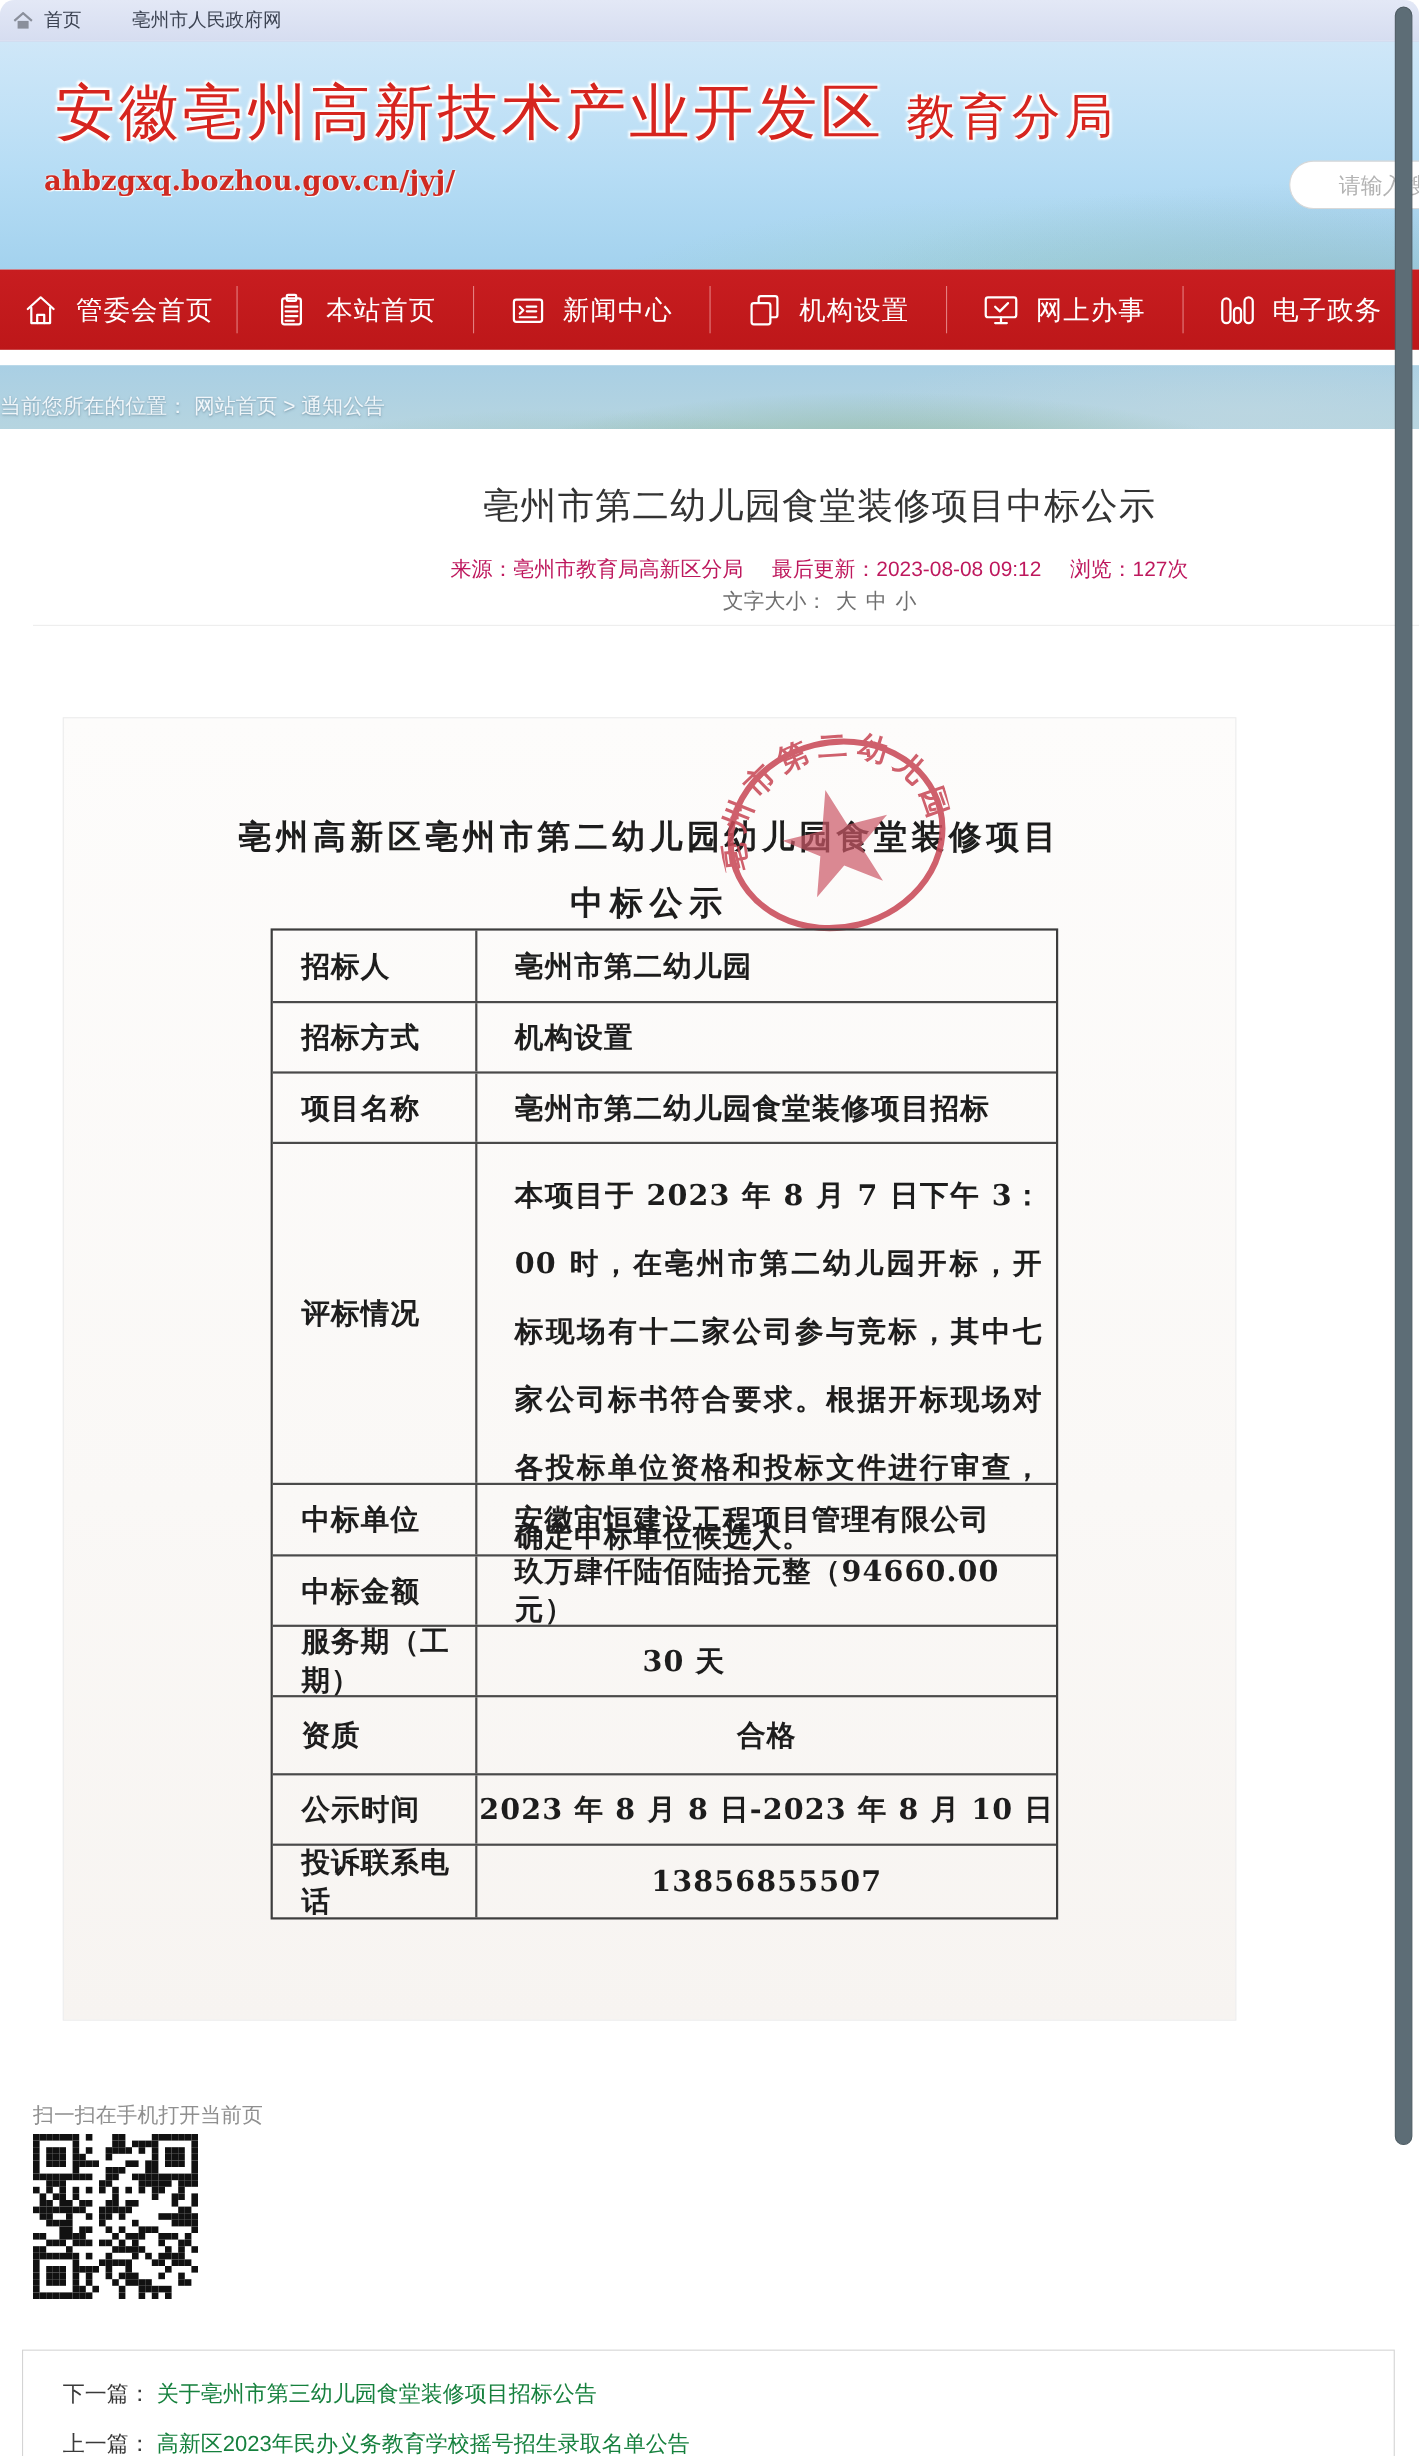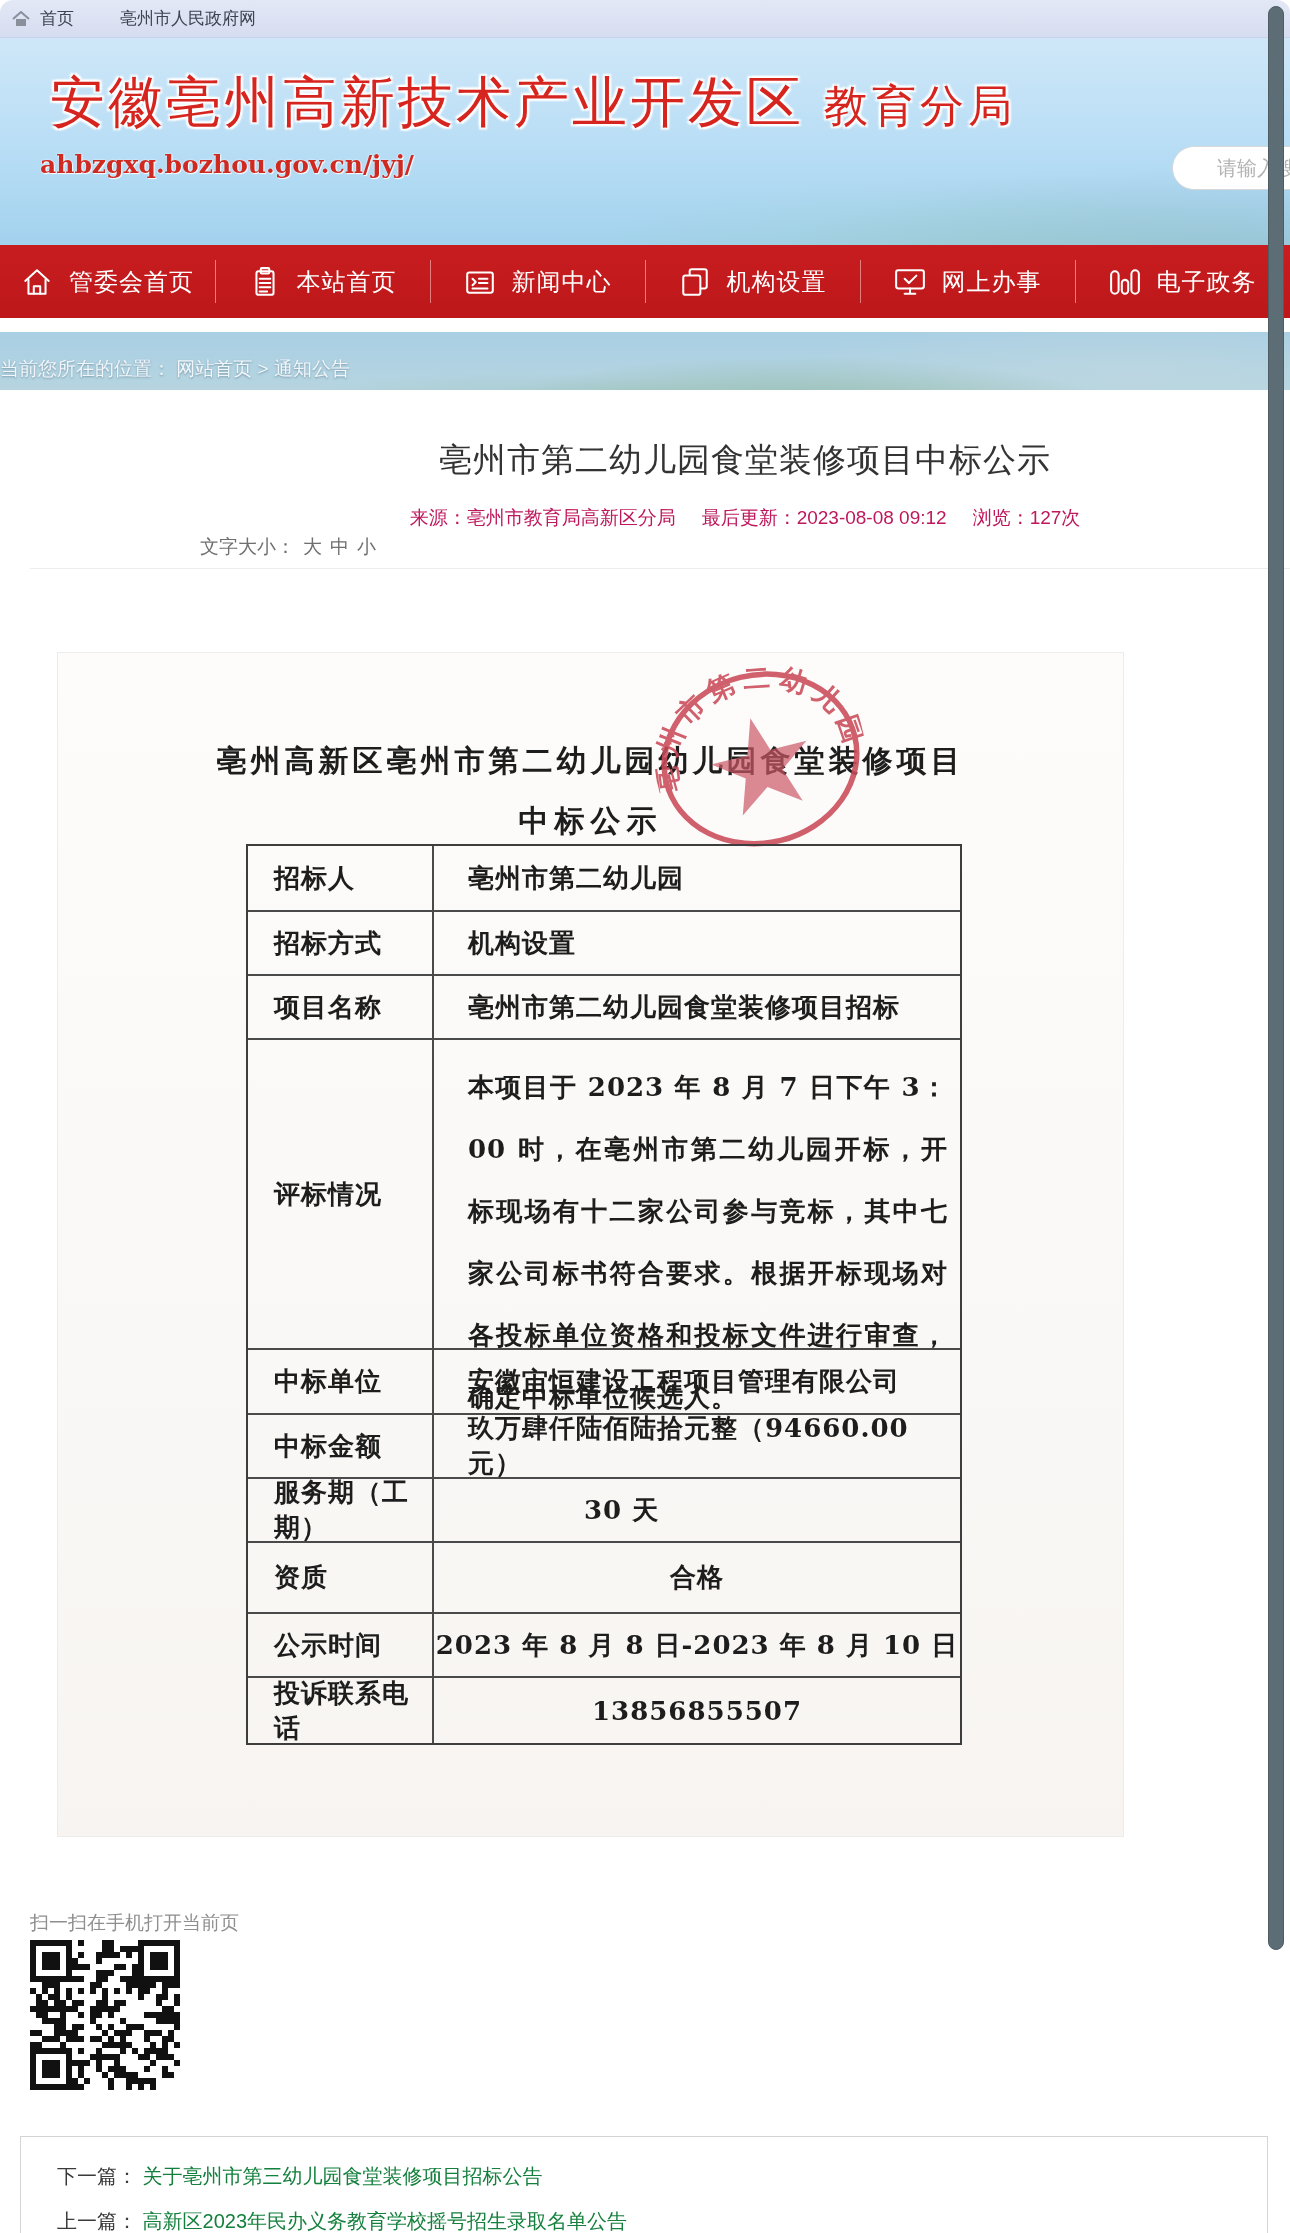--- a/index.html
+++ b/index.html
@@ -56,21 +56,21 @@
     text-shadow:0 1px 2px rgba(60,90,110,.5); }
   .breadcrumb a { color:#f0f6fa; text-decoration:none; }
 
   
   .content-bg { position:absolute; left:0; top:390px; width:1290px; height:1843px; background:#fff; }
   .art-title { position:absolute; left:200px; top:438px; width:1090px; text-align:center;
     font-size:33px; color:#333; font-weight:500; letter-spacing:1px; }
   .art-meta1 { position:absolute; left:200px; top:505px; width:1090px; text-align:center;
     font-size:19px; color:#be185d; }
   .art-meta1 .gap { margin-left:26px; }
-  .art-meta2 { position:absolute; left:200px; top:534px; width:1090px; text-align:left;
+  .art-meta2 { position:absolute; left:200px; top:534px; width:1090px; text-align:center;
     font-size:19px; color:#6f6f6f; }
   .fs-opt { margin-left:8px; cursor:pointer; }
   .art-divider { position:absolute; left:30px; top:568px; width:1260px; border-top:1px solid #ededed; }
 
   
   .doc { position:absolute; left:57px; top:652px; width:1067px; height:1185px;
     background:linear-gradient(180deg,#fdfcfb 0%, #faf8f6 60%, #f7f4f1 100%);
     border:1px solid #ececec; font-family:"DejaVu Serif", serif; color:#1d1d1d; }
   .doc-title1 { position:absolute; left:0; top:88px; width:100%; text-align:center;
     font-size:30px; font-weight:600; letter-spacing:4px; }

